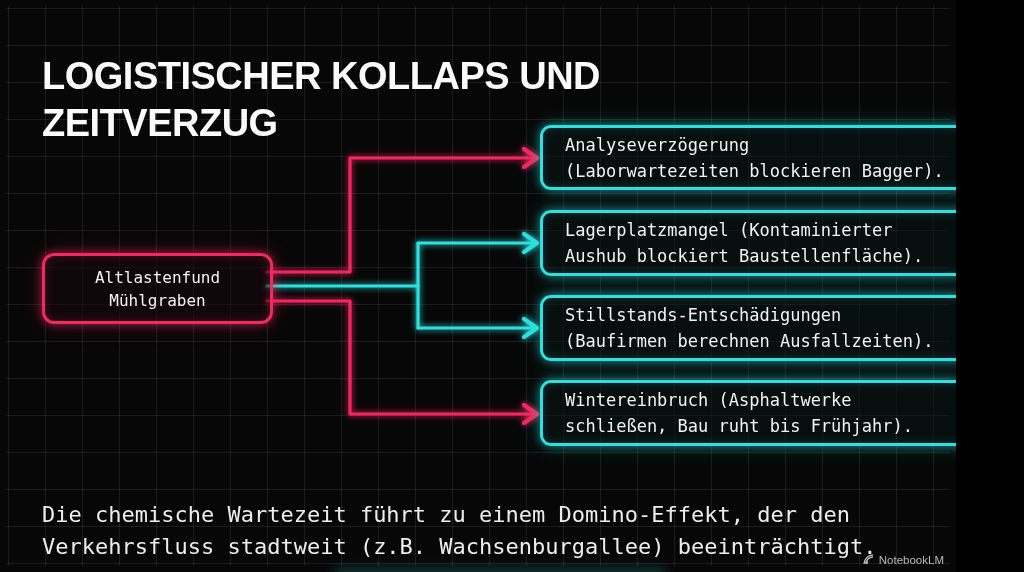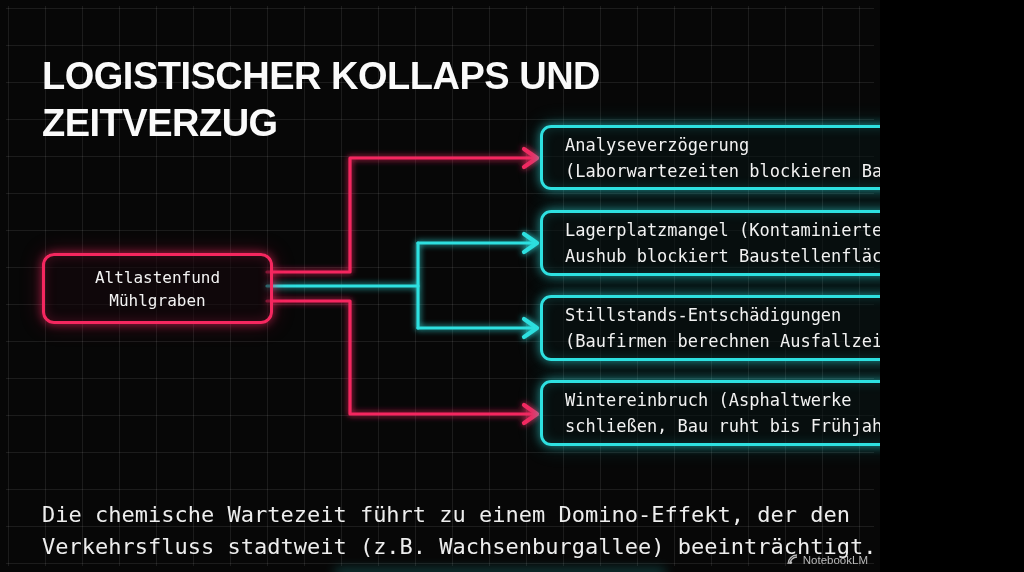--- a/index.html
+++ b/index.html
@@ -1,17 +1,17 @@
 <!DOCTYPE html>
 <html style="--pink: #f5275f; --cyan: #2ee0e0;"><head>
 <meta charset="utf-8">
 <style>
   html,body{margin:0;padding:0;background:#000;}
   .stage{
-    position:relative;width:880px;height:572px;overflow:hidden;
+    position:relative;width:956px;height:572px;overflow:hidden;
     background-color:#070707;
     font-family:"DejaVu Sans Mono","Liberation Mono",monospace;
   }
   .grid{
     position:absolute;inset:6px;
     background-image:
       linear-gradient(rgba(255,255,255,0.085) 1px, transparent 1px),
       linear-gradient(90deg, rgba(255,255,255,0.085) 1px, transparent 1px);
     background-size:37px 37px;
     background-position:2px 2px;

